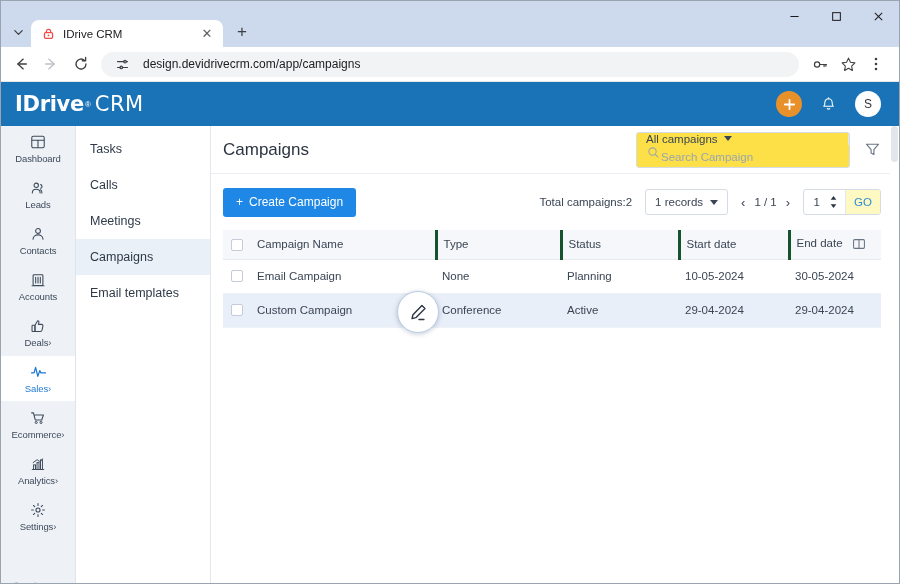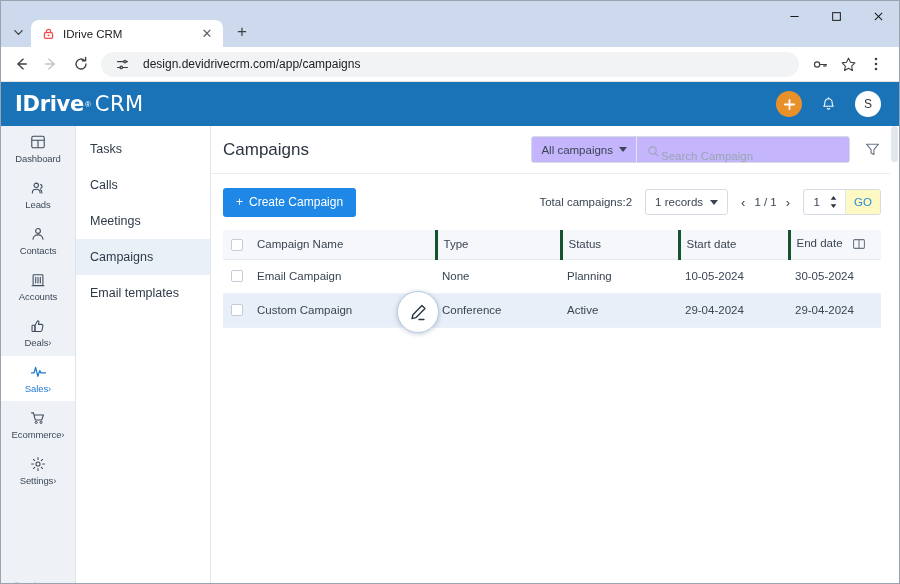--- a/index.html
+++ b/index.html
@@ -261,25 +261,26 @@
     font-weight: normal;
   }
   .head-tools {
     margin-left: auto;
     display: flex;
     align-items: center;
     gap: 14px;
   }
   .search-group {
     display: flex;
-    height: 27px;
+    height: 36px;
     border: 1px solid #d6dce4;
     border-radius: 3px;
     overflow: hidden;
-    background: #c4b5fd;
+    background: #fde047;
+    flex-direction: column;
   }
   .scope-select {
     display: flex;
     align-items: center;
     gap: 6px;
     padding: 0 9px;
     font-size: 11.5px;
     color: #3a4554;
     border-right: 1px solid #e3e8ee;
     white-space: nowrap;
@@ -646,20 +647,32 @@
         <span class="rail-icon">
           <svg width="16" height="16" viewBox="0 0 18 18">
               <path d="M1.8 3.2h2.1l2 8h7.3l1.9-5.6H5.3" fill="none" stroke="currentColor" stroke-width="1.2" stroke-linecap="round" stroke-linejoin="round"></path>
               <circle cx="7" cy="14" r="1.2" fill="none" stroke="currentColor" stroke-width="1.1"></circle>
               <circle cx="12.4" cy="14" r="1.2" fill="none" stroke="currentColor" stroke-width="1.1"></circle>
             </svg>
         </span>
         <span class="rail-label"><span>Ecommerce</span><span>›</span></span>
       </div>
 
+      <div class="rail-item">
+        <span class="rail-icon">
+          <svg width="16" height="16" viewBox="0 0 18 18">
+              <path d="M2.6 15.2h12.8" stroke="currentColor" stroke-width="1.2" stroke-linecap="round"></path>
+              <rect x="4" y="10" width="2.2" height="5.2" fill="none" stroke="currentColor" stroke-width="1.1"></rect>
+              <rect x="7.9" y="7.4" width="2.2" height="7.8" fill="none" stroke="currentColor" stroke-width="1.1"></rect>
+              <rect x="11.8" y="4.4" width="2.2" height="10.8" fill="none" stroke="currentColor" stroke-width="1.1"></rect>
+              <path d="M3.6 7.4L8 4.2l3 2 3.4-3" fill="none" stroke="currentColor" stroke-width="1.1" stroke-linecap="round" stroke-linejoin="round"></path>
+            </svg>
+        </span>
+        <span class="rail-label"><span>Analytics</span><span>›</span></span>
+      </div>
 
 
       <div class="rail-item">
         <span class="rail-icon">
           <svg width="16" height="16" viewBox="0 0 18 18">
               <circle cx="9" cy="9" r="2.3" fill="none" stroke="currentColor" stroke-width="1.2"></circle>
               <path d="M9 1.8v2M9 14.2v2M1.8 9h2M14.2 9h2M3.9 3.9l1.4 1.4M12.7 12.7l1.4 1.4M14.1 3.9l-1.4 1.4M5.3 12.7l-1.4 1.4" stroke="currentColor" stroke-width="1.2" stroke-linecap="round"></path>
             </svg>
         </span>
         <span class="rail-label"><span>Settings</span><span>›</span></span>

